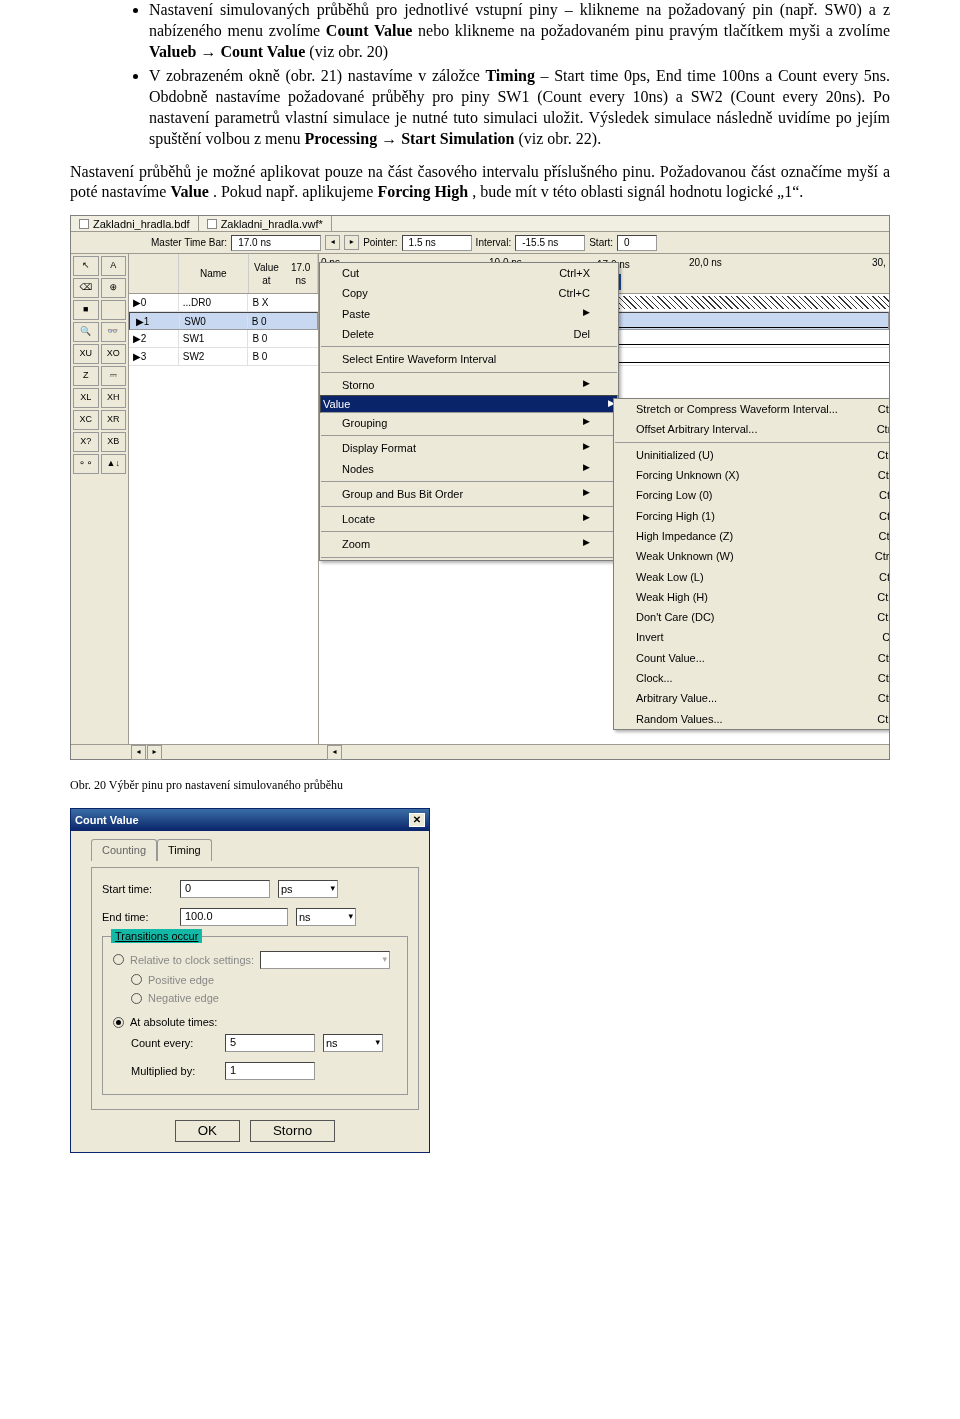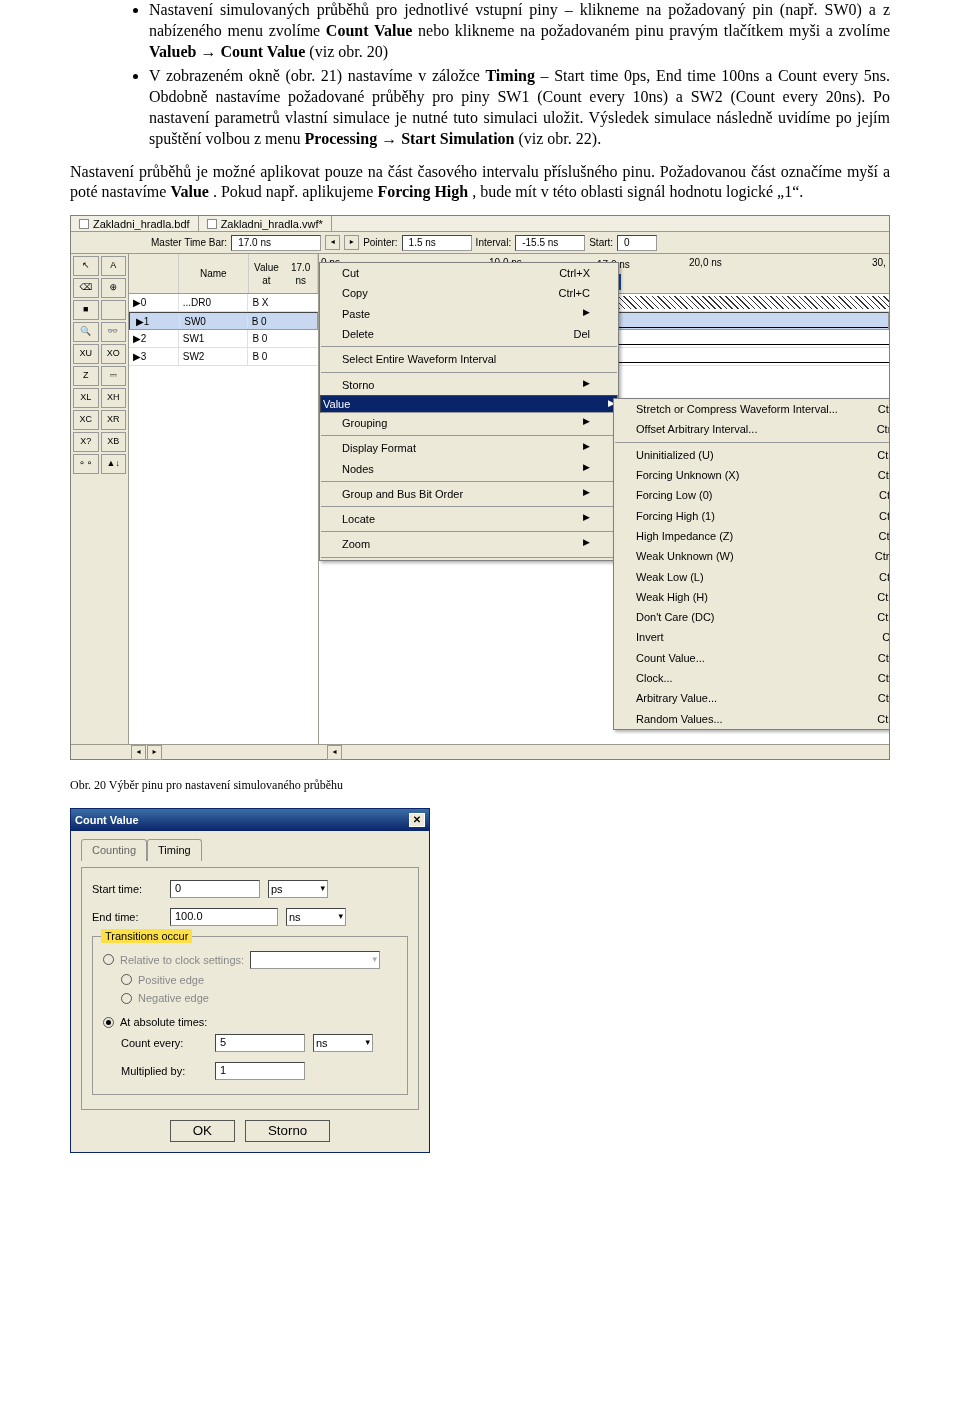--- a/index.html
+++ b/index.html
@@ -72,33 +72,33 @@
   }
   .sub-item { display:flex;justify-content:space-between;padding:3px 14px 3px 22px;font-size:11px;}
   .scrollbar-h{height:15px;background:#ece9d8;border-top:1px solid #9e9a91;position:relative;}
   .sb-btn{position:absolute;top:0;width:15px;height:15px;border:1px solid #999;background:#ece9d8;display:flex;align-items:center;justify-content:center;font-size:8px;}
   .caption { font-family: "Times New Roman", serif; font-size: 12px; margin:18px 0 14px 0;}
 
   
   .shot2 { width:360px; background:#ece9d8; border:1px solid #0a246a; font-family:Tahoma,sans-serif;font-size:11px;}
   .titlebar{height:22px;background:linear-gradient(#3a6ea5,#0a246a);color:#fff;display:flex;align-items:center;justify-content:space-between;padding:0 4px;font-weight:bold;}
   .titlebar .x{width:16px;height:14px;background:#ece9d8;color:#000;display:flex;align-items:center;justify-content:center;border:1px solid #fff;font-size:10px;}
-  .dlg-body{padding:8px 10px 10px 10px;}
+  .dlg-body{padding:8px 10px 10px 20px;}
   .tabs2{display:flex;height:22px;gap:-1px;margin-bottom:6px;}
   .tab2{padding:3px 10px;border:1px solid #999;border-bottom:none;background:#ece9d8;border-radius:3px 3px 0 0;}
   .tab2.front{background:#ece9d8;position:relative;z-index:2;font-weight:normal;}
   .tab2.back{color:#666;}
   .panel{border:1px solid #999;padding:12px 10px 14px 10px;min-height:220px;position:relative;}
   .fld-row{display:flex;align-items:center;gap:8px;margin-bottom:10px;}
   .fld-row .lbl{width:70px;}
   .inp{background:#fff;border:1px inset #999;height:18px;padding:0 4px;}
   .sel{background:#fff;border:1px inset #999;height:18px;padding:0 2px;display:flex;align-items:center;}
   .sel .dd{margin-left:auto;font-size:9px;}
   .grp{border:1px solid #999;padding:10px 10px 4px 10px;margin-top:6px;position:relative;}
-  .grp-title{position:absolute;top:-8px;left:8px;background:#fde047;padding:0 4px;}
+  .grp-title{position:absolute;top:-8px;left:8px;background:#14b8a6;padding:0 4px;text-decoration:underline;}
   .radio{display:flex;align-items:center;gap:6px;margin:4px 0;}
   .radio .r{width:11px;height:11px;border:1px solid #555;border-radius:50%;display:inline-flex;align-items:center;justify-content:center;}
   .radio .r.on::after{content:"";width:5px;height:5px;background:#000;border-radius:50%;}
   .radio.ind{margin-left:18px;color:#888;}
   .btnrow{display:flex;justify-content:center;gap:10px;margin-top:10px;}
   .btn{border:1px solid #555;background:#ece9d8;padding:2px 22px;height:22px;}
 </style>
 </head>
 <body>
 

